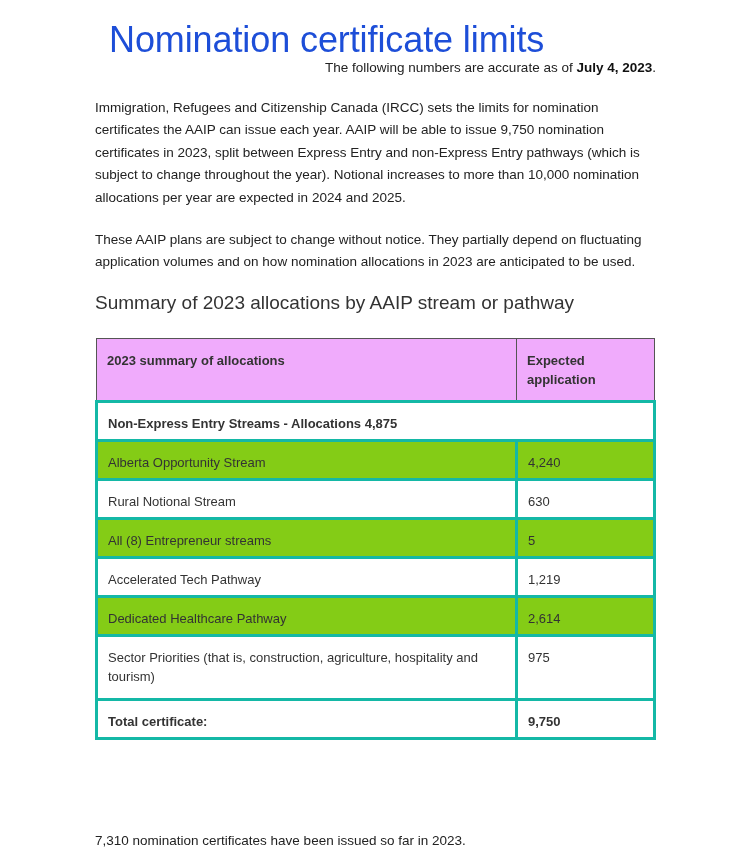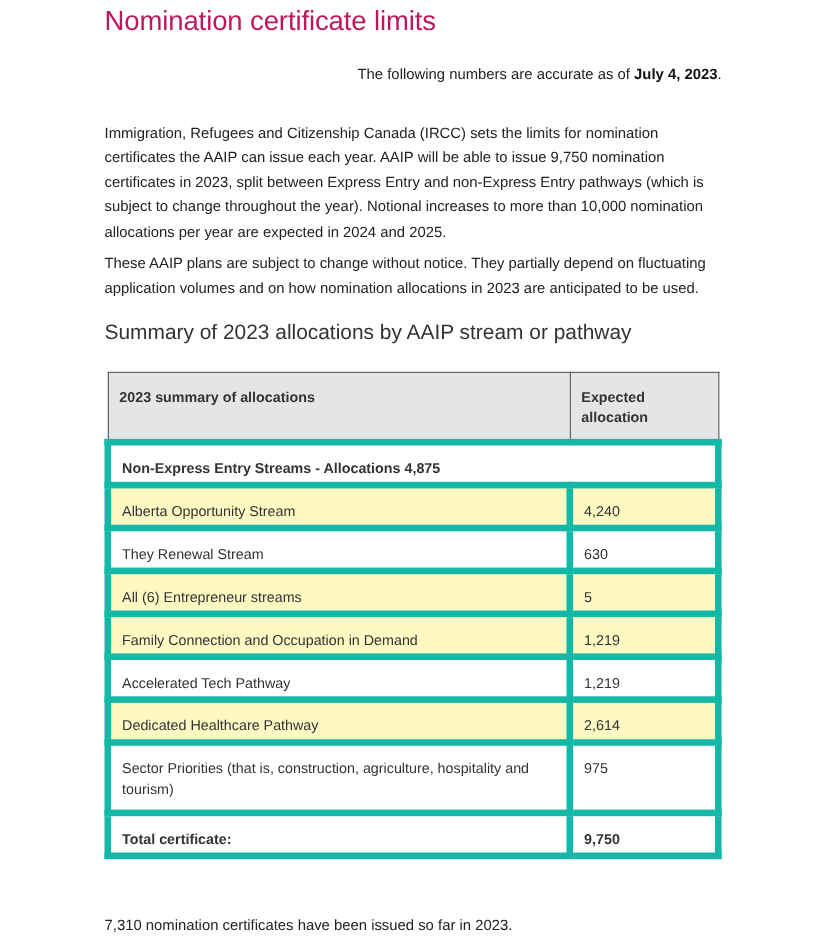--- a/index.html
+++ b/index.html
@@ -1,35 +1,35 @@
 <!DOCTYPE html>
 <html><head>
   <meta charset="utf-8">
   <style>
     html, body { margin: 0; padding: 0; background: #ffffff; }
     body { width: 746px; height: 851px; overflow: hidden; position: relative;
       font-family: "Liberation Sans", sans-serif; color: #222222; }
     .content { position: absolute; left: 95px; top: 0; width: 561px; }
-    h1 { font-family: "Liberation Sans", sans-serif; font-weight: 400; font-size: 25px;
-      color: #be185d; margin: 0; position: absolute; top: 5px; left: 0; white-space: nowrap; letter-spacing: -0.1px; }
+    h1 { font-family: "Liberation Sans", sans-serif; font-weight: 400; font-size: 36px;
+      color: #1d4ed8; margin: 14px; position: absolute; top: 5px; left: 0; white-space: nowrap; letter-spacing: -0.1px; }
     p { margin: 0; font-size: 13.5px; line-height: 22.4px; color: #222222; position: absolute; left: 0; width: 561px; }
     .p-date { top: 57px; text-align: right; }
     .p-date b { font-weight: 700; color: #111; }
-    .p1 { top: 110px; }
+    .p1 { top: 97px; }
     .p2 { top: 229px; }
     h2 { font-family: "Liberation Sans", sans-serif; font-weight: 400; font-size: 19px; color: #333333;
       margin: 0; position: absolute; top: 292px; left: 0; white-space: nowrap; }
     table { position: absolute; top: 338px; left: 0; width: 561px; border-collapse: collapse;
       font-size: 13px; color: #333333; }
     th, td { text-align: left; vertical-align: top; padding: 0 10px; }
-    thead th { background: #e5e5e5; border: 1px solid #555555; font-weight: 700; height: 63px;
+    thead th { background: #f0abfc; border: 1px solid #555555; font-weight: 700; height: 63px;
       padding-top: 12px; padding-bottom: 0; line-height: 19px; box-sizing: border-box; color: #333; }
     thead th.c1 { width: 420px; }
-    tbody td { border: 6px solid #14b8a6; height: 39px; box-sizing: border-box; padding-top: 11px; line-height: 19px; }
-    tbody tr.grey td { background: #fef9c3; }
+    tbody td { border: 3px solid #14b8a6; height: 39px; box-sizing: border-box; padding-top: 11px; line-height: 19px; }
+    tbody tr.grey td { background: #84cc16; }
     tbody tr.section td { font-weight: 700; }
     tbody tr.tall td { height: 64px; padding-top: 11px; }
     tbody tr.total td { font-weight: 700; }
     .p-issued { top: 830px; }
   </style>
 </head>
 <body>
 
 <div class="content">
   <h1>Nomination certificate limits</h1>
@@ -38,42 +38,38 @@
 
   <p class="p1">Immigration, Refugees and Citizenship Canada (IRCC) sets the limits for nomination certificates the AAIP can issue each year.  AAIP will be able to issue 9,750 nomination certificates in 2023, split between Express Entry and non-Express Entry pathways (which is subject to change throughout the year). Notional increases to more than 10,000 nomination allocations per year are expected in 2024 and 2025.</p>
   <p class="p2">These AAIP plans are subject to change without notice. They partially depend on fluctuating application volumes and on how nomination allocations in 2023 are anticipated to be used.</p>
 
   <h2>Summary of 2023 allocations by AAIP stream or pathway</h2>
 
   <table>
     <thead>
       <tr>
         <th class="c1">2023 summary of allocations</th>
-        <th class="c2">Expected allocation</th>
+        <th class="c2">Expected application</th>
       </tr>
     </thead>
     <tbody>
       <tr class="section">
         <td colspan="2">Non-Express Entry Streams - Allocations 4,875</td>
       </tr>
       <tr class="grey">
         <td>Alberta Opportunity Stream</td>
         <td>4,240</td>
       </tr>
       <tr>
-        <td>They Renewal Stream</td>
+        <td>Rural Notional Stream</td>
         <td>630</td>
       </tr>
       <tr class="grey">
-        <td>All (6) Entrepreneur streams</td>
+        <td>All (8) Entrepreneur streams</td>
         <td>5</td>
-      </tr>
-      <tr class="grey">
-        <td>Family Connection and Occupation in Demand</td>
-        <td>1,219</td>
       </tr>
       <tr>
         <td>Accelerated Tech Pathway</td>
         <td>1,219</td>
       </tr>
       <tr class="grey">
         <td>Dedicated Healthcare Pathway</td>
         <td>2,614</td>
       </tr>
       <tr class="tall">

